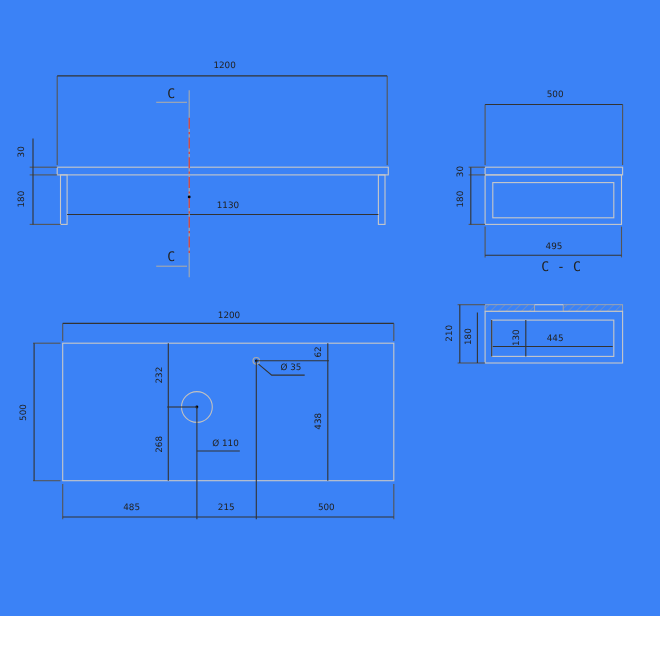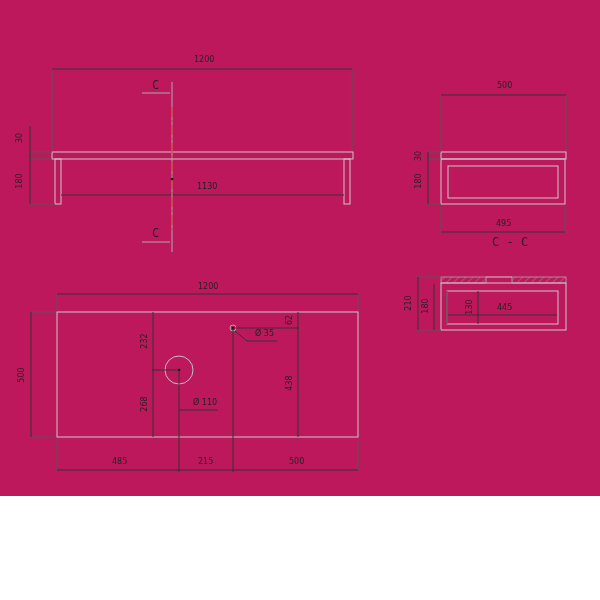--- a/index.html
+++ b/index.html
@@ -1,16 +1,16 @@
 <!DOCTYPE html>
 <html><head>
 <meta charset="utf-8">
 <style>
   html, body { margin: 0; padding: 0; background: #ffffff; }
-  #canvas { position: relative; width: 600px; height: 496px; background: #be185d; overflow: hidden; }
+  #canvas { position: relative; width: 600px; height: 560px; background: #3b82f6; overflow: hidden; }
   svg { position: absolute; left: 0; top: 0; }
   .outline { fill: none; stroke: #c8c8c8; stroke-width: 1; }
   .dim { fill: none; stroke: #333333; stroke-width: 1; }
   .ext { fill: none; stroke: #555555; stroke-width: 1; }
   .hatch-line { stroke: #9a9a9a; stroke-width: 0.8; }
   text { font-family: "DejaVu Sans", sans-serif; font-size: 8px; fill: #222222; }
   .label-big { font-family: "DejaVu Sans Mono", monospace; font-size: 12px; fill: #222222; }
 </style>
 </head>
 <body>

